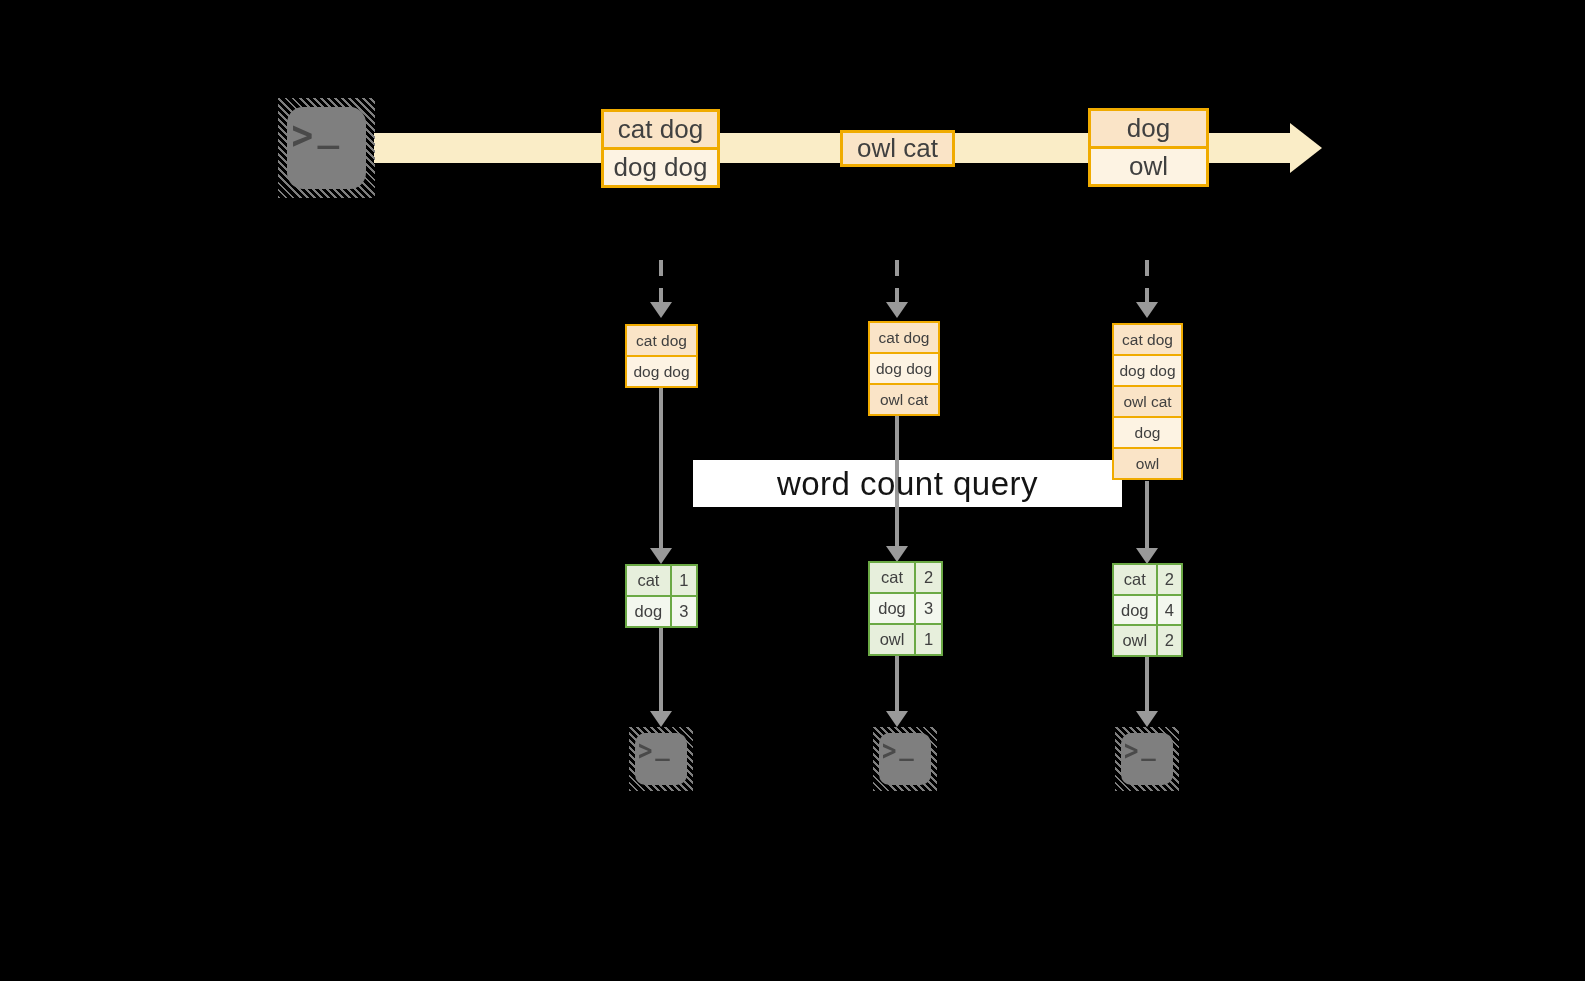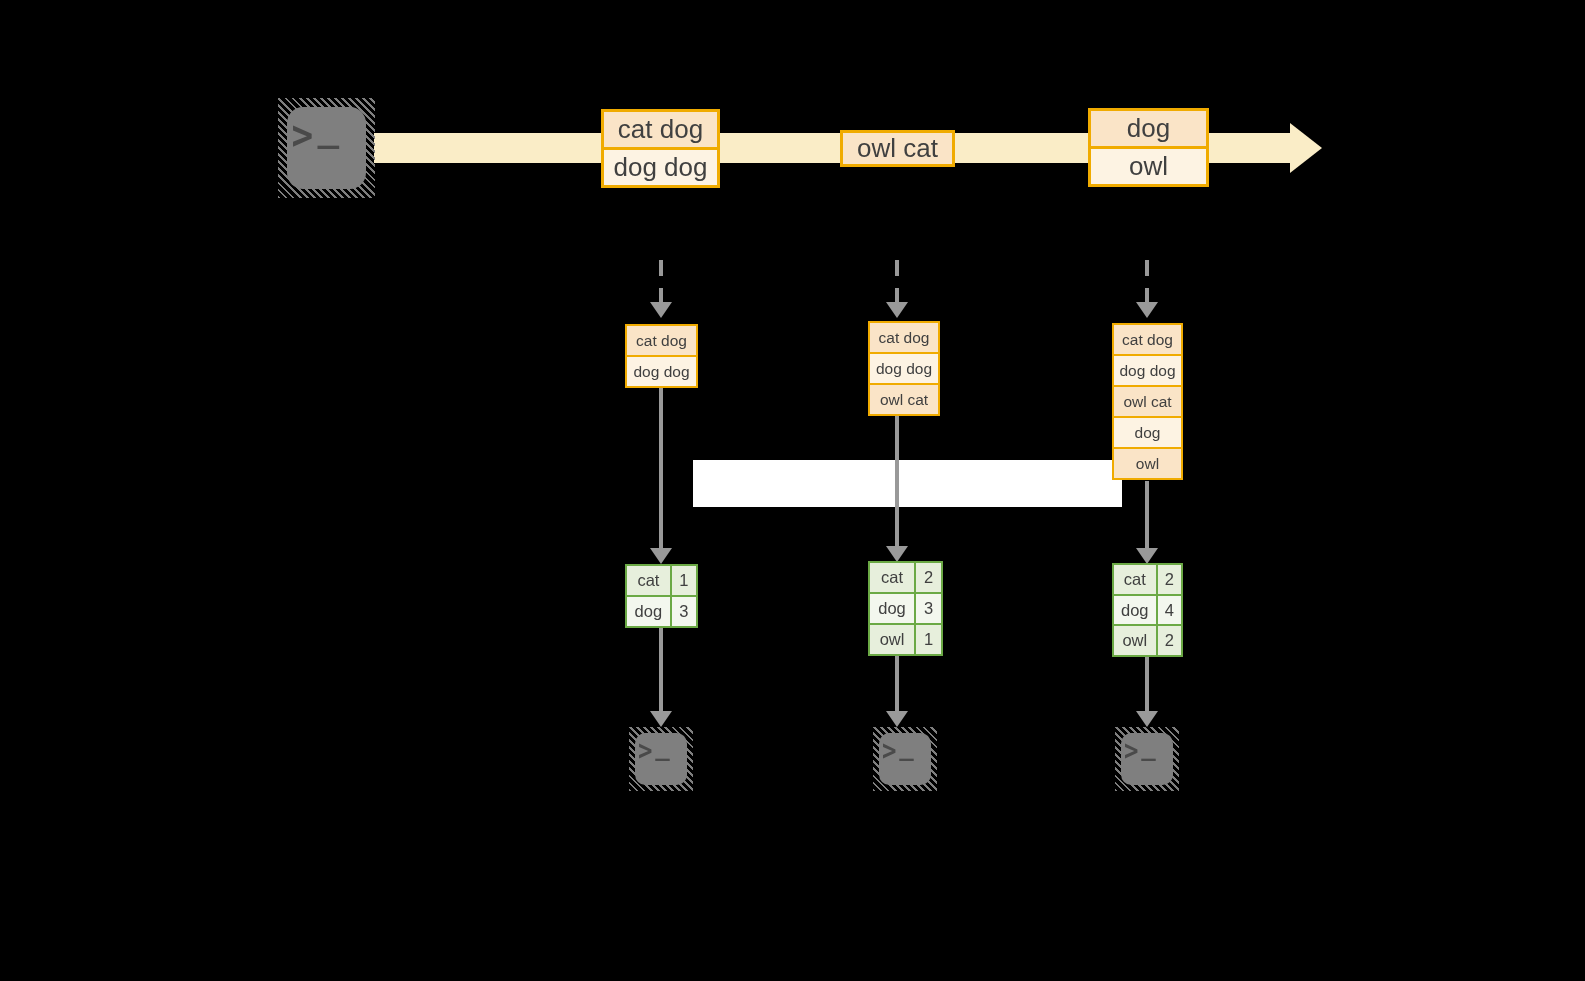--- a/index.html
+++ b/index.html
@@ -106,20 +106,21 @@
 
   <div class="query-band"></div>
 
   <div class="vline" style="left:659px;top:387px;height:162px;"></div>
   <div class="head-down" style="left:650px;top:548px;"></div>
   <div class="vline" style="left:895px;top:414px;height:133px;"></div>
   <div class="head-down" style="left:886px;top:546px;"></div>
   <div class="vline" style="left:1145px;top:481px;height:68px;"></div>
   <div class="head-down" style="left:1136px;top:548px;"></div>
 
+  <div class="query-label">word count query</div>
 
   <div class="gtable" style="left:625px;top:564px;width:73px;height:64px;">
     <div class="grow">
       <div class="gcell word fill-gd" style="background:var(--green-dark);">cat</div>
       <div class="gcell num" style="background:var(--green-dark);">1</div>
     </div>
     <div class="grow">
       <div class="gcell word" style="background:var(--green-light);">dog</div>
       <div class="gcell num" style="background:var(--green-light);">3</div>
     </div>

